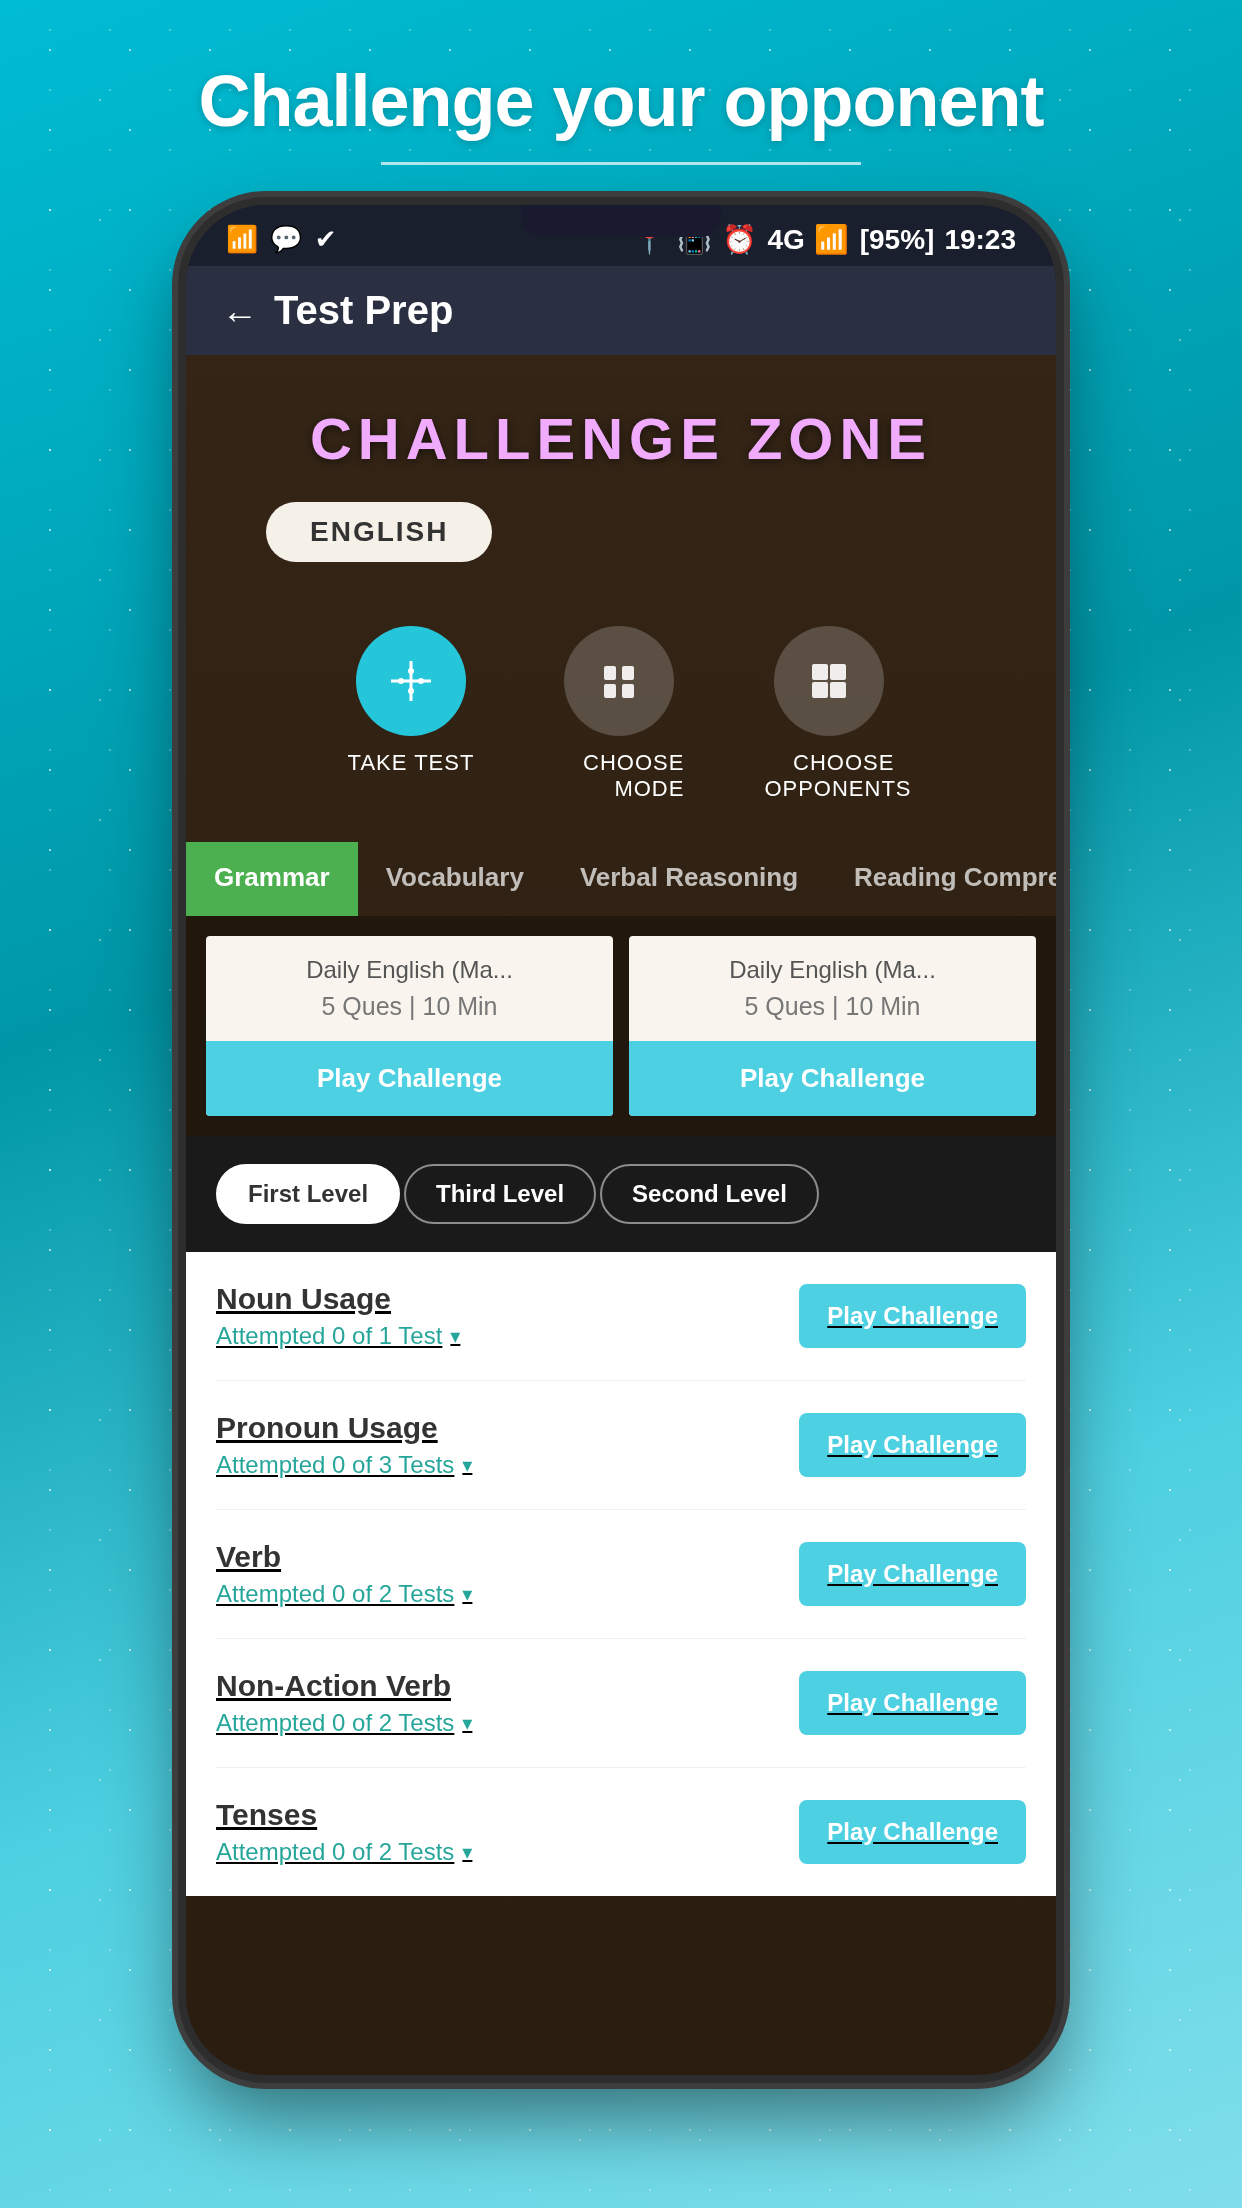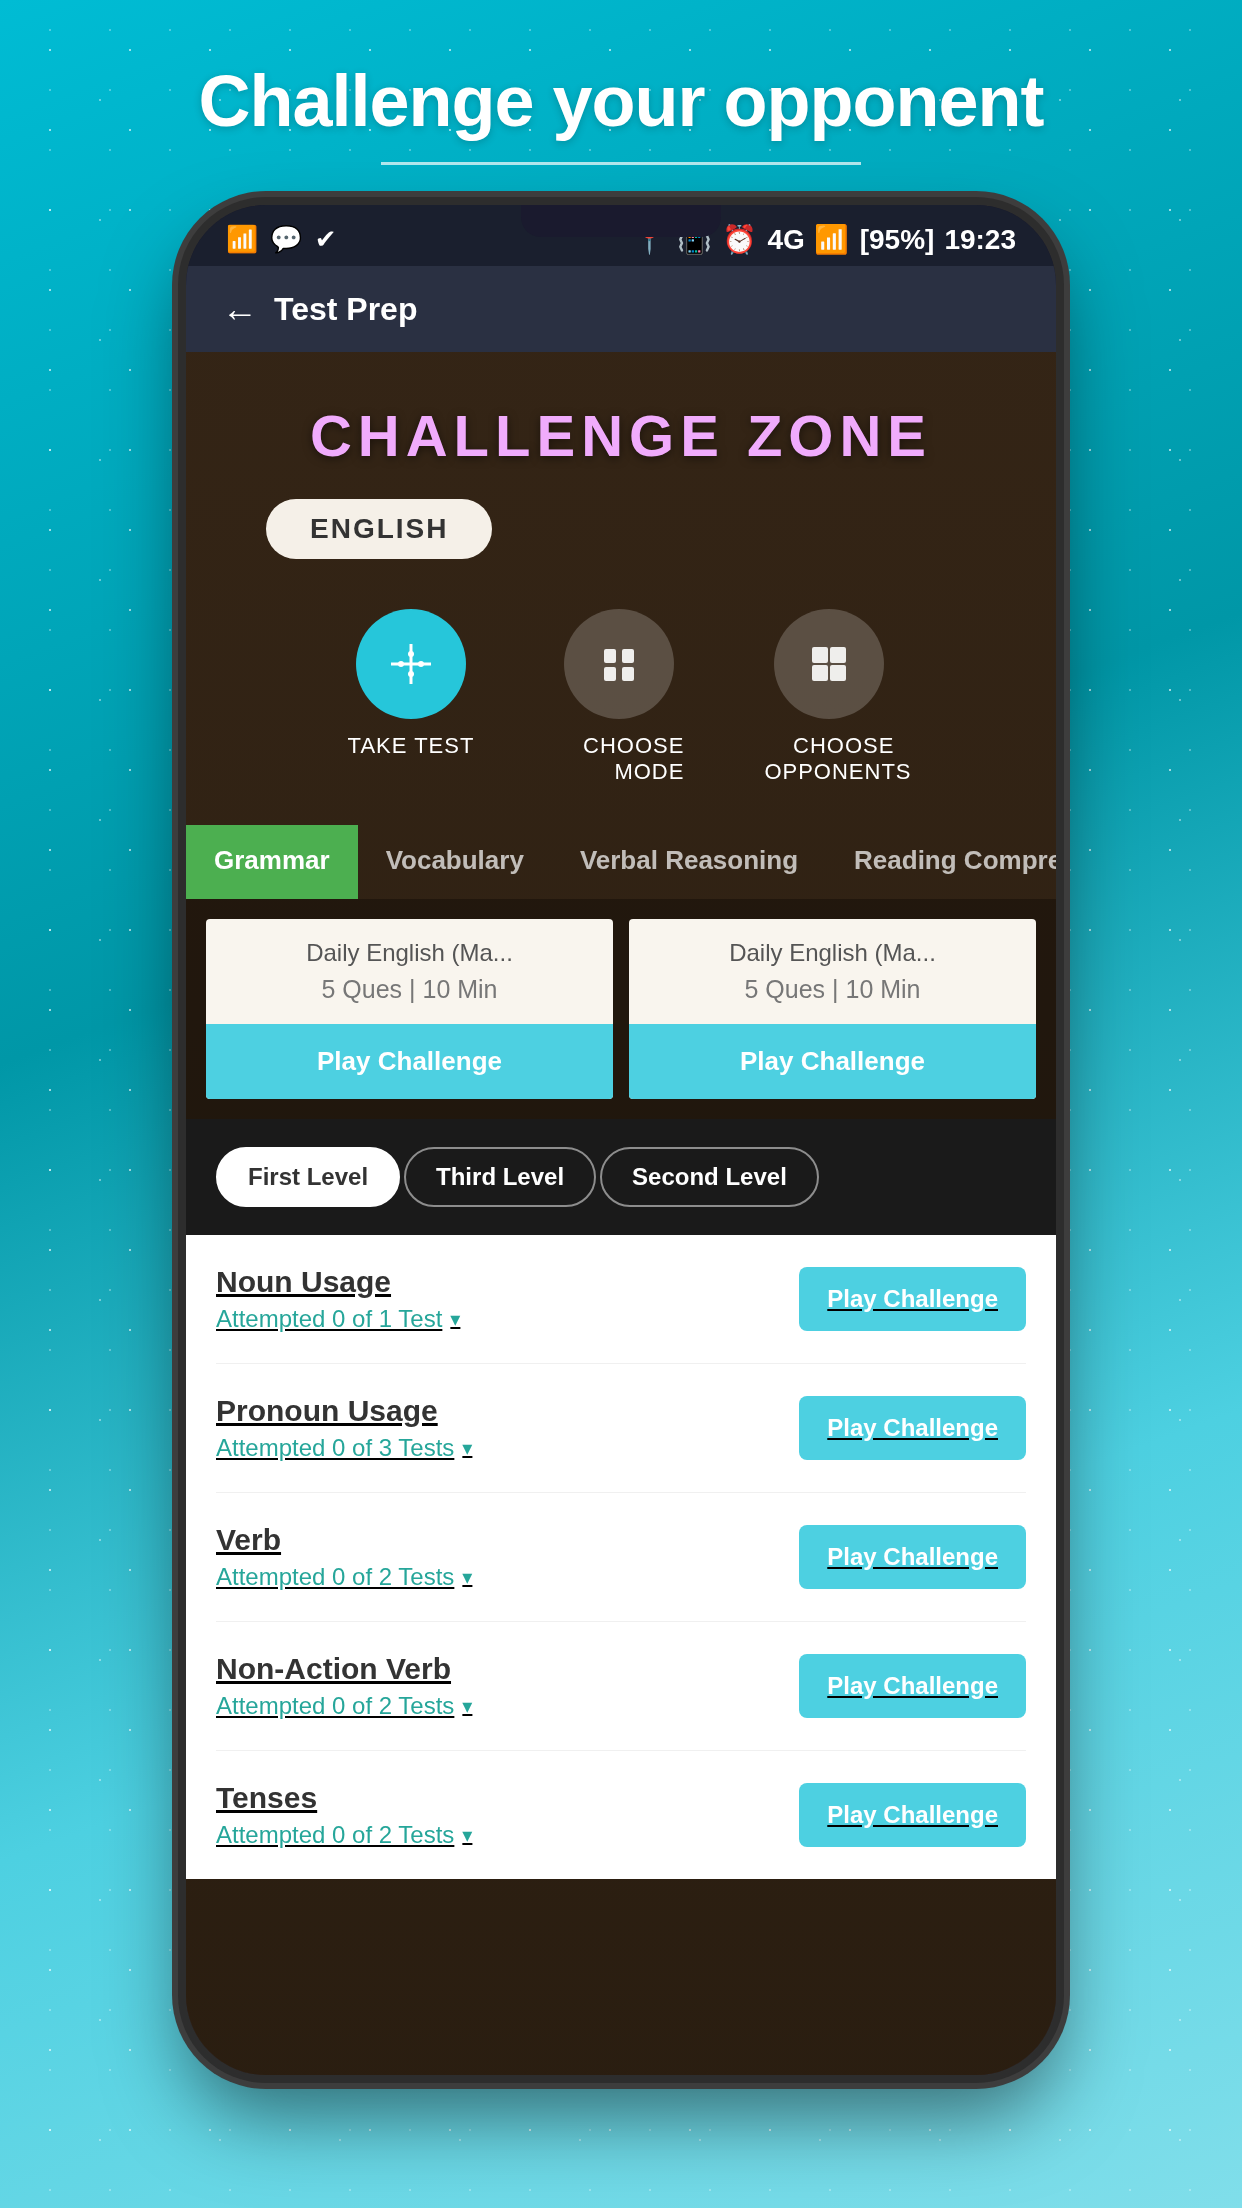--- a/index.html
+++ b/index.html
@@ -124,21 +124,21 @@
       gap: 16px;
     }
 
     .back-arrow {
       color: white;
       font-size: 36px;
     }
 
     .app-header-title {
       color: white;
-      font-size: 32px;
+      font-size: 40px;
       font-weight: bold;
     }
 
     
     .phone-content {
       height: calc(100% - 130px);
       overflow: hidden;
       background: #3d2c1e;
       position: relative;
     }
@@ -162,21 +162,21 @@
       padding: 50px 20px 30px;
       color: #f0abfc;
       font-size: 58px;
       font-weight: 900;
       letter-spacing: 6px;
       text-shadow: 0 2px 10px rgba(0,0,0,0.5);
     }
 
     
     .english-pill {
-      margin: 0 40px 30px;
+      margin: 0 40px 44px;
       display: inline-block;
     }
 
     .pill-button {
       background: #f5f0e8;
       border: none;
       border-radius: 50px;
       padding: 14px 44px;
       font-size: 28px;
       font-weight: bold;

